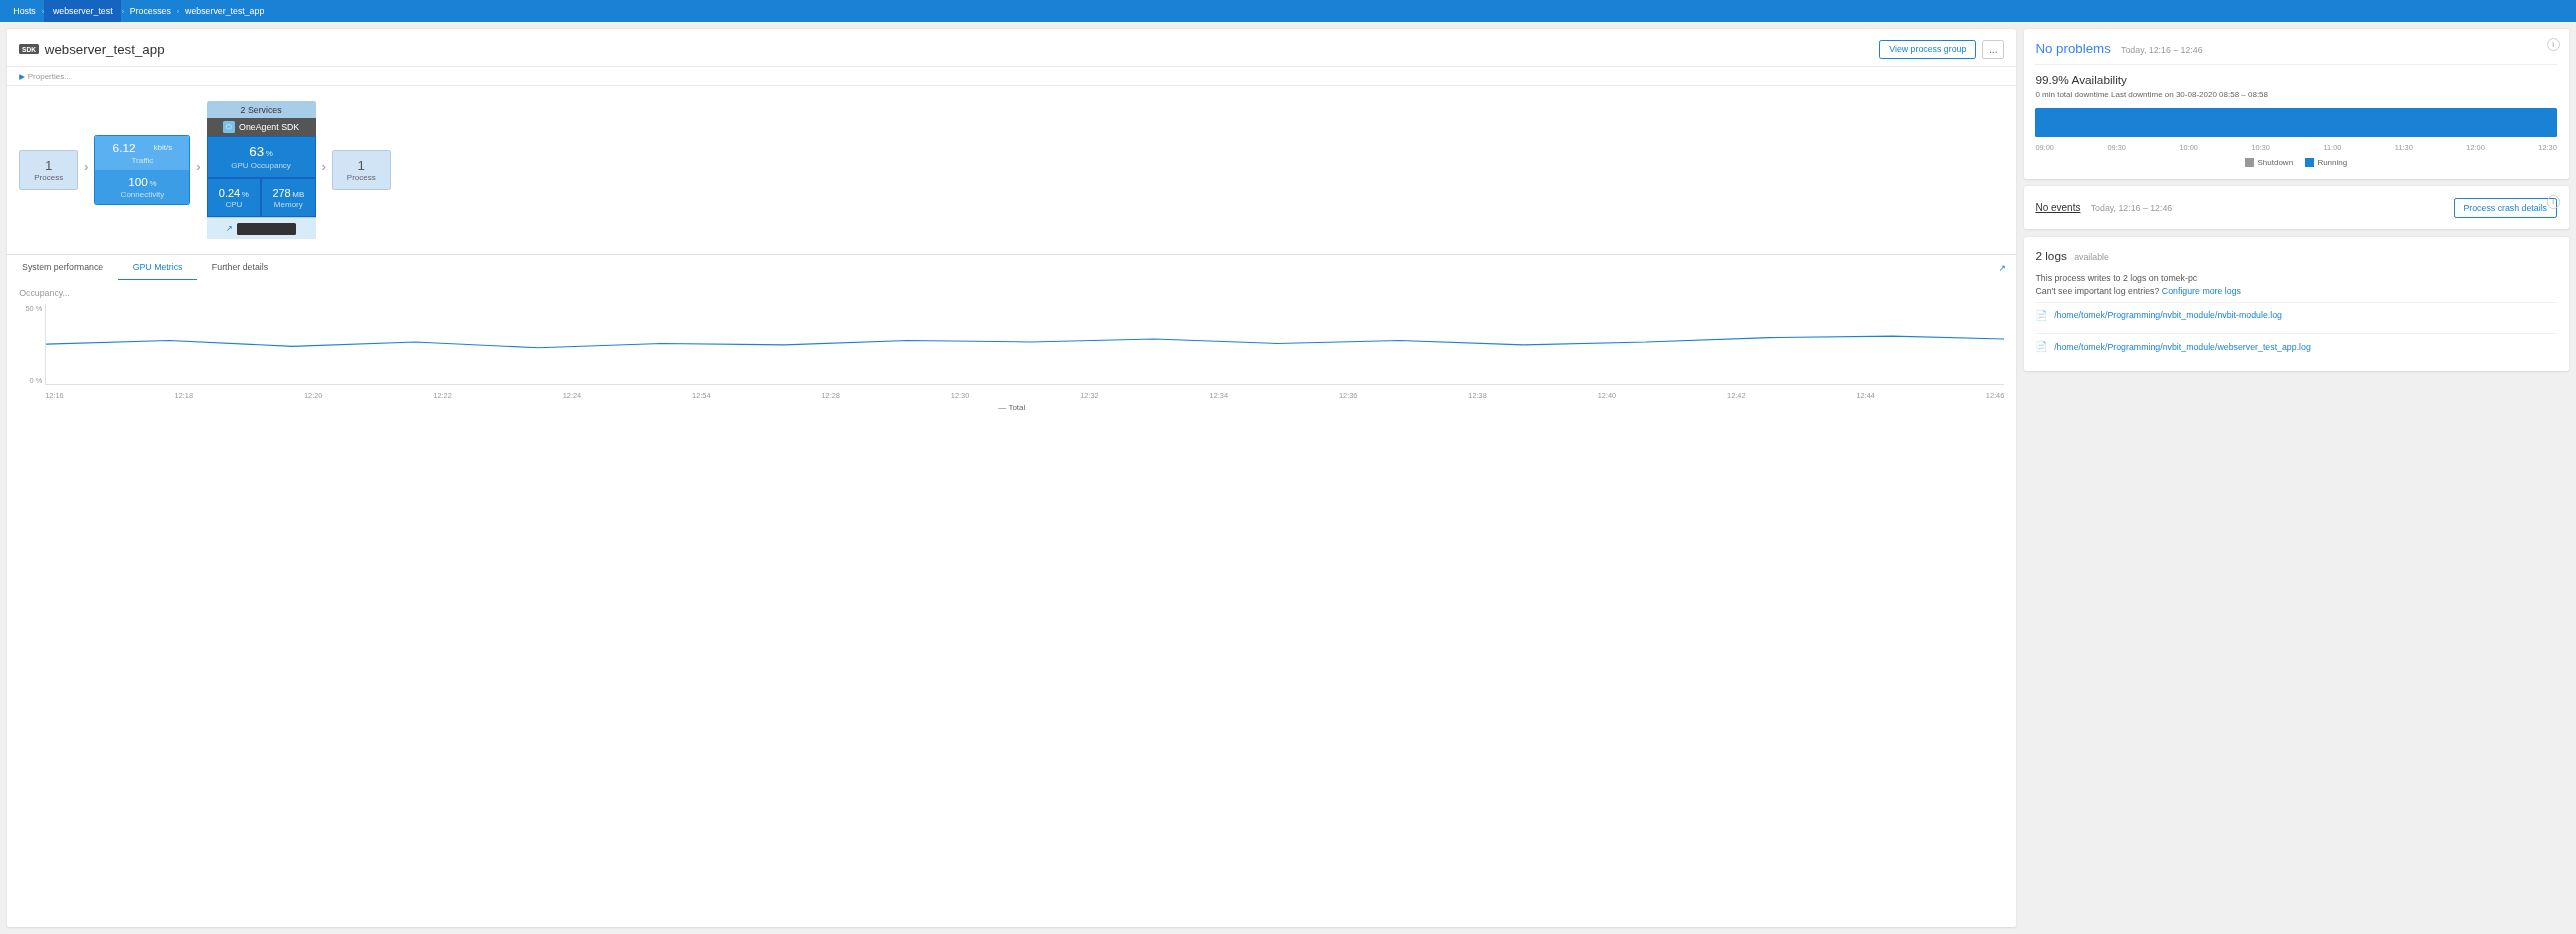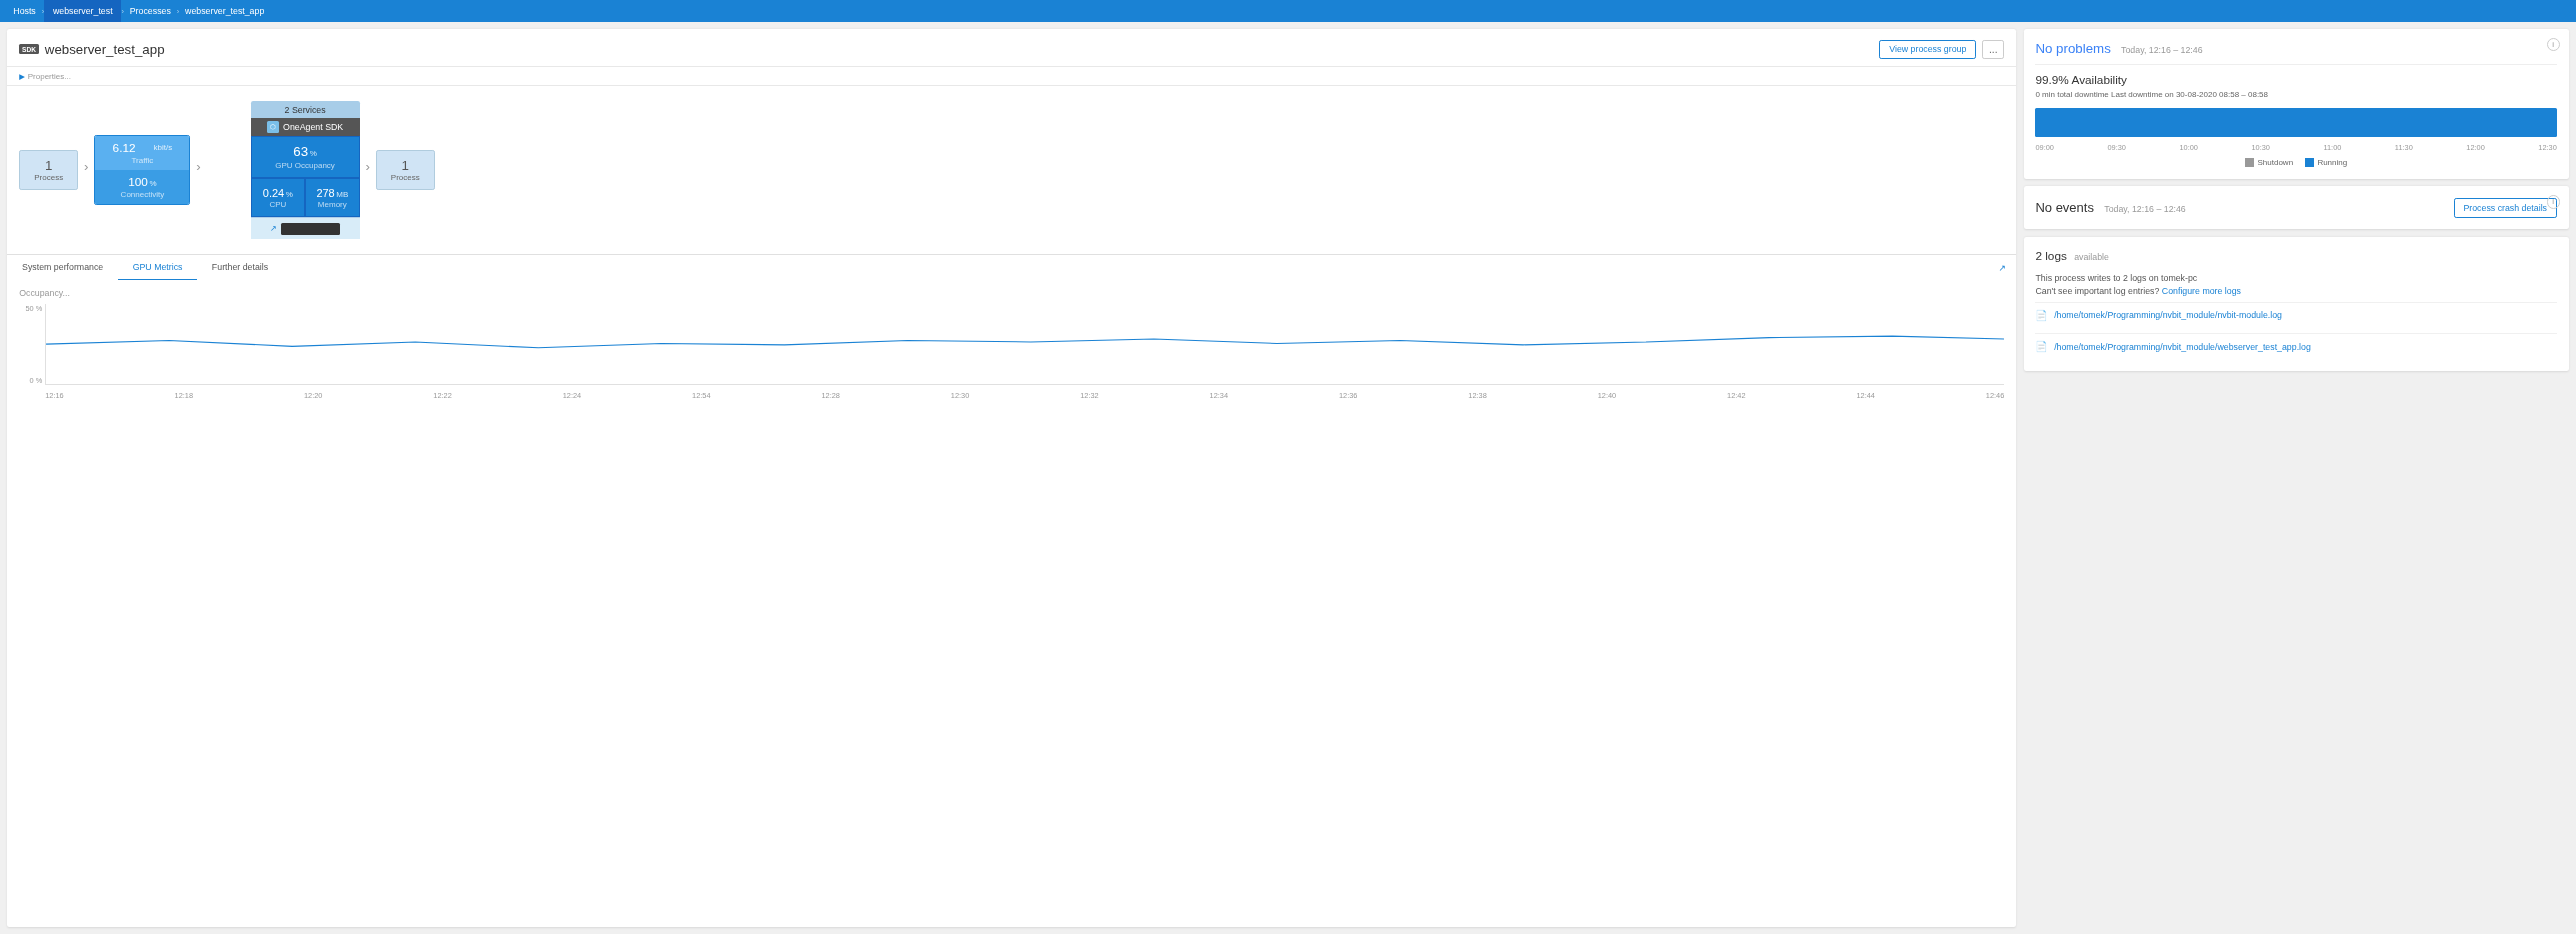--- a/index.html
+++ b/index.html
@@ -145,21 +145,20 @@
     .flow-arrow {
       color: #999;
       font-size: 13.3px;
       padding: 0 5.9px;
       margin-top: -7.4px;
     }
     .flow-center {
       display: flex;
       flex-direction: column;
       gap: 0;
-      margin-left: 44px;
     }
     .services-header {
       background: #a8cde8;
       text-align: center;
       padding: 3.7px 8.8px;
       font-size: 8.8px;
       color: #333;
       border-radius: 2.2px 2.2px 0 0;
     }
     .oneagent-box {
@@ -373,22 +372,23 @@
       height: 8.8px;
     }
 
     
     .events-header {
       display: flex;
       align-items: center;
       justify-content: space-between;
     }
     .no-events-title {
-      font-size: 13px;
+      font-size: 10px;
       font-weight: 400;
+      text-decoration: underline;
     }
     .events-time {
       font-size: 8.8px;
       color: #999;
       margin-left: 5.9px;
     }
     .btn-crash {
       border: 0.7px solid #1a82d4;
       color: #1a82d4;
       background: transparent;
@@ -621,20 +621,21 @@
           <span class="chart-x-label">12:32</span>
           <span class="chart-x-label">12:34</span>
           <span class="chart-x-label">12:36</span>
           <span class="chart-x-label">12:38</span>
           <span class="chart-x-label">12:40</span>
           <span class="chart-x-label">12:42</span>
           <span class="chart-x-label">12:44</span>
           <span class="chart-x-label">12:46</span>
         </div>
       </div>
+      <div class="chart-total-label">— Total</div>
     </div>
 
   </div>
 
   <div class="right-panel">
 
     <div class="card">
       <div class="card-info-icon">i</div>
       <div style="display:flex;align-items:baseline;gap:4.4px;">
         <span class="no-problems-title">No problems</span>

